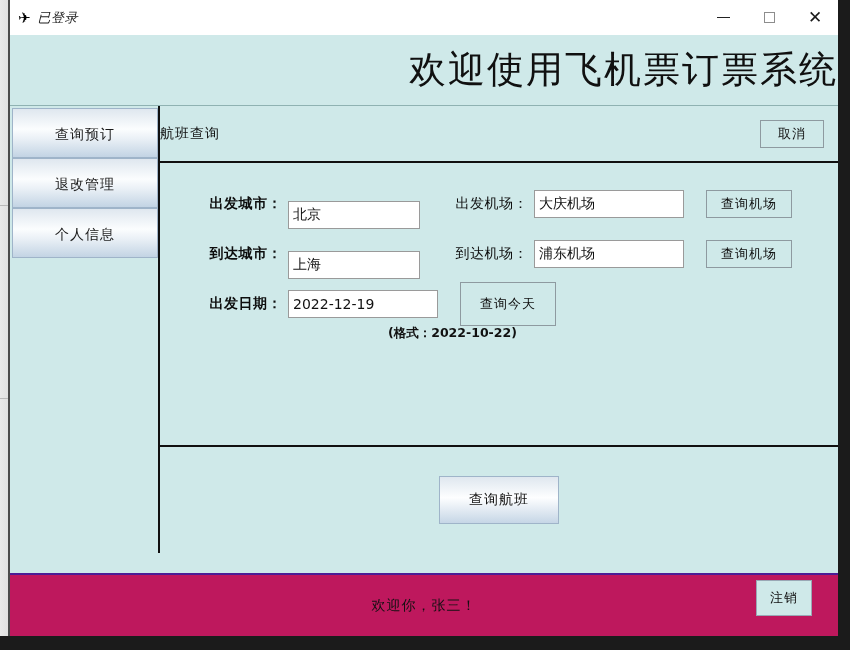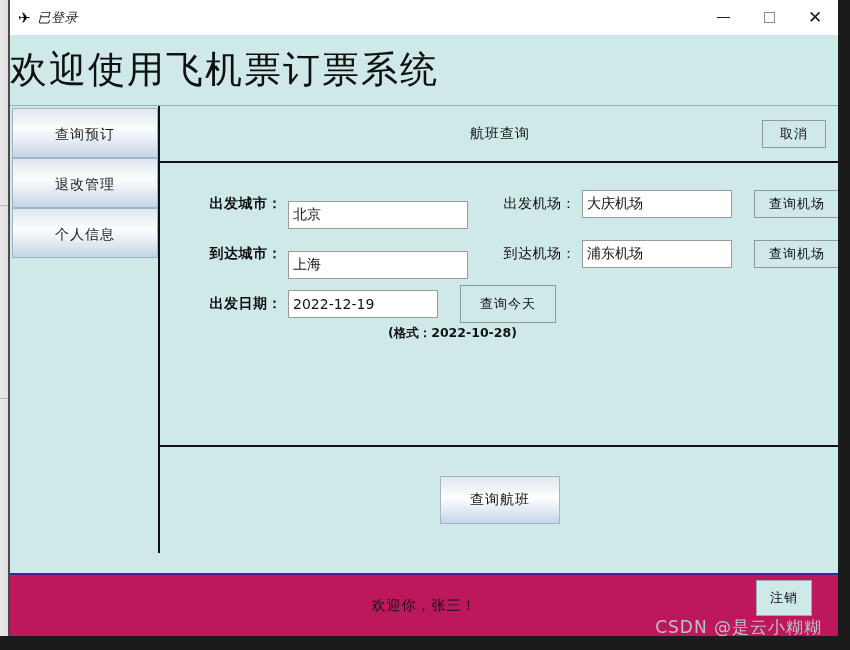--- a/index.html
+++ b/index.html
@@ -108,21 +108,21 @@
     line-height: 1;
     font-family: "DejaVu Sans", sans-serif;
   }
 
   
   .banner {
     height: 70px;
     background: #cfe9e9;
     display: flex;
     align-items: center;
-    justify-content: flex-start;
+    justify-content: flex-end;
     border-bottom: 1px solid #8fb2b2;
   }
   .banner-text {
     font-size: 37px;
     font-weight: 400;
     color: #101010;
     letter-spacing: 2px;
     font-family: "DejaVu Sans", "Liberation Sans", sans-serif;
   }
 
@@ -170,21 +170,20 @@
     height: 57px;
     position: relative;
     border-bottom: 2px solid #101010;
     display: flex;
     align-items: center;
     box-sizing: border-box;
   }
   .panel-title {
     position: absolute;
     left: 0; right: 0;
-    text-align: center;
     font-size: 14px;
     color: #111;
     letter-spacing: 1px;
     font-family: "DejaVu Sans", "Liberation Sans", sans-serif;
   }
   .flatbtn {
     border: 1px solid #8e9aa0;
     background: #cfe9e9;
     font-size: 13px;
     color: #111;
@@ -225,25 +224,25 @@
     height: 28px;
     box-sizing: border-box;
     border: 1px solid #9a9a9a;
     background: #ffffff;
     font-size: 14px;
     color: #111;
     padding: 0 4px;
     font-family: "DejaVu Sans", "Liberation Sans", sans-serif;
     outline: none;
   }
-  .txt-city { width: 180px; margin-top: 21px; }
+  .txt-city { width: 132px; margin-top: 21px; }
   .txt-airport { width: 150px; }
   .txt-date { width: 150px; }
   .lookup-btn { width: 86px; height: 28px; margin-left: 22px; }
-  .today-btn { width: 96px; height: 38px; margin-left: 22px; }
+  .today-btn { width: 96px; height: 44px; margin-left: 22px; }
   .hint {
     margin-left: 228px;
     font-size: 12.5px;
     font-weight: bold;
     color: #111;
     font-family: "DejaVu Sans", "Liberation Sans", sans-serif;
   }
 
   
   .action-strip {
@@ -373,33 +372,32 @@
             <input class="txt txt-airport" type="text" value="浦东机场" style="">
             <button class="flatbtn lookup-btn">查询机场</button>
           </div>
 
           <div class="form-row" style="margin-bottom:6px">
             <span class="lbl lbl-a">出发日期：</span>
             <input class="txt txt-date" type="text" value="2022-12-19" style="">
             <button class="flatbtn today-btn">查询今天</button>
           </div>
 
-          <div class="hint">(格式：2022-10-28)</div>
+          <div class="hint">(格式：2022-10-22)</div>
         </div>
 
         <div class="action-strip">
           <button class="search-flight-btn">查询航班</button>
         </div>
 
       </div>
     </div>
 
     <div class="footer">
       <div class="welcome">欢迎你，张三！</div>
       <button class="flatbtn logout-btn">注销</button>
-      <div class="watermark">CSDN @是云小糊糊</div>
     </div>
 
   </div>
 
   <div class="right-dark"></div>
   <div class="taskbar-bottom"></div>
 </div>
 
 </body></html>

